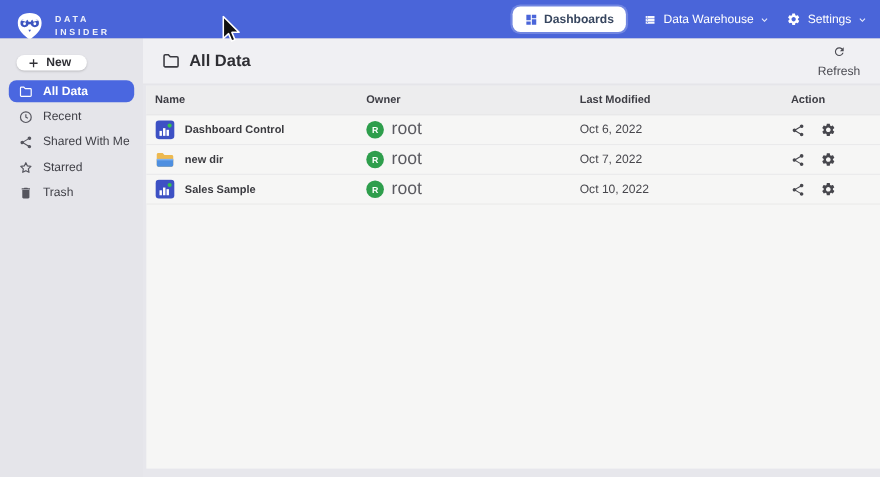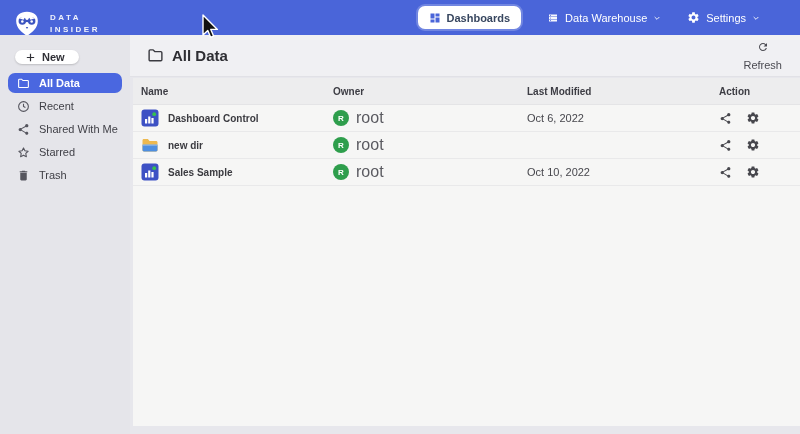--- a/index.html
+++ b/index.html
@@ -10,21 +10,21 @@
     background:#e7e7ec;
   }
   
   .navbar {
     position:absolute; top:0; left:0; right:0; height:35px;
     background:#4a65d9; display:flex; align-items:center;
     box-shadow:0 1px 0 rgba(0,0,0,.12);
   }
   .brand { display:flex; align-items:center; gap:9px; padding-left:13px;margin-top:12px; }
   .brand-text { color:#eef1fb; font-size:8px; font-weight:bold; letter-spacing:2.5px; line-height:1.5; }
-  .nav-right { margin-left:auto; display:flex; align-items:center; gap:26px; padding-right:40px; }
+  .nav-right { margin-left:auto; display:flex; align-items:center; gap:16px; padding-right:12px; }
   .dashboards-btn {
     background:#ffffff; border:none; border-radius:7px; height:23px;
     display:flex; align-items:center; gap:6px; padding:0 11px;
     font-family:inherit; font-size:11px; font-weight:bold; color:#37465f;
     box-shadow:0 0 0 2px rgba(255,255,255,.22); cursor:pointer;
   }
   .nav-item {
     color:#ffffff; font-size:11px; display:flex; align-items:center; gap:6px; cursor:pointer;
   }
   .chev { opacity:.9; }
@@ -269,20 +269,21 @@
           <path d="M1.5 9.2h15v4.9c0 .8-.6 1.4-1.4 1.4H2.9c-.8 0-1.4-.6-1.4-1.4V9.2z" fill="#4e8fe0"></path>
           <rect x="1.5" y="8.4" width="15" height="1.4" fill="#7fb1ef"></rect>
         </svg>
       </span>
       <span class="row-name">new dir</span>
     </div>
     <div class="cell c-owner">
       <span class="avatar">R</span>
       <span class="owner-name">root</span>
     </div>
+    <div class="cell c-mod">Oct 7, 2022</div>
     <div class="cell c-action">
       <span class="action-ic">
         <svg width="13" height="13" viewBox="0 0 24 24" fill="currentColor">
           <path d="M18 16.08c-.76 0-1.44.3-1.96.77L8.91 12.7c.05-.23.09-.46.09-.7s-.04-.47-.09-.7l7.05-4.11c.54.5 1.25.81 2.04.81 1.66 0 3-1.34 3-3s-1.34-3-3-3-3 1.34-3 3c0 .24.04.47.09.7L8.04 9.81C7.5 9.31 6.79 9 6 9c-1.66 0-3 1.34-3 3s1.34 3 3 3c.79 0 1.5-.31 2.04-.81l7.12 4.16c-.05.21-.08.43-.08.65 0 1.61 1.31 2.92 2.92 2.92s2.92-1.31 2.92-2.92-1.31-2.92-2.92-2.92z"></path>
         </svg>
       </span>
       <span class="action-ic">
         <svg width="14" height="14" viewBox="0 0 24 24" fill="currentColor">
           <path d="M19.14 12.94c.04-.3.06-.61.06-.94 0-.32-.02-.64-.07-.94l2.03-1.58c.18-.14.23-.41.12-.61l-1.92-3.32c-.12-.22-.37-.29-.59-.22l-2.39.96c-.5-.38-1.03-.7-1.62-.94L14.4 2.81c-.04-.24-.24-.41-.48-.41h-3.84c-.24 0-.43.17-.47.41L9.25 5.35c-.59.24-1.13.57-1.62.94l-2.39-.96c-.22-.08-.47 0-.59.22L2.74 8.87c-.12.21-.08.47.12.61l2.03 1.58c-.05.3-.09.63-.09.94s.02.64.07.94l-2.03 1.58c-.18.14-.23.41-.12.61l1.92 3.32c.12.22.37.29.59.22l2.39-.96c.5.38 1.03.7 1.62.94l.36 2.54c.05.24.24.41.48.41h3.84c.24 0 .44-.17.47-.41l.36-2.54c.59-.24 1.13-.56 1.62-.94l2.39.96c.22.08.47 0 .59-.22l1.92-3.32c.12-.22.07-.47-.12-.61l-2.01-1.58zM12 15.6c-1.98 0-3.6-1.62-3.6-3.6s1.62-3.6 3.6-3.6 3.6 1.62 3.6 3.6-1.62 3.6-3.6 3.6z"></path>
         </svg>

